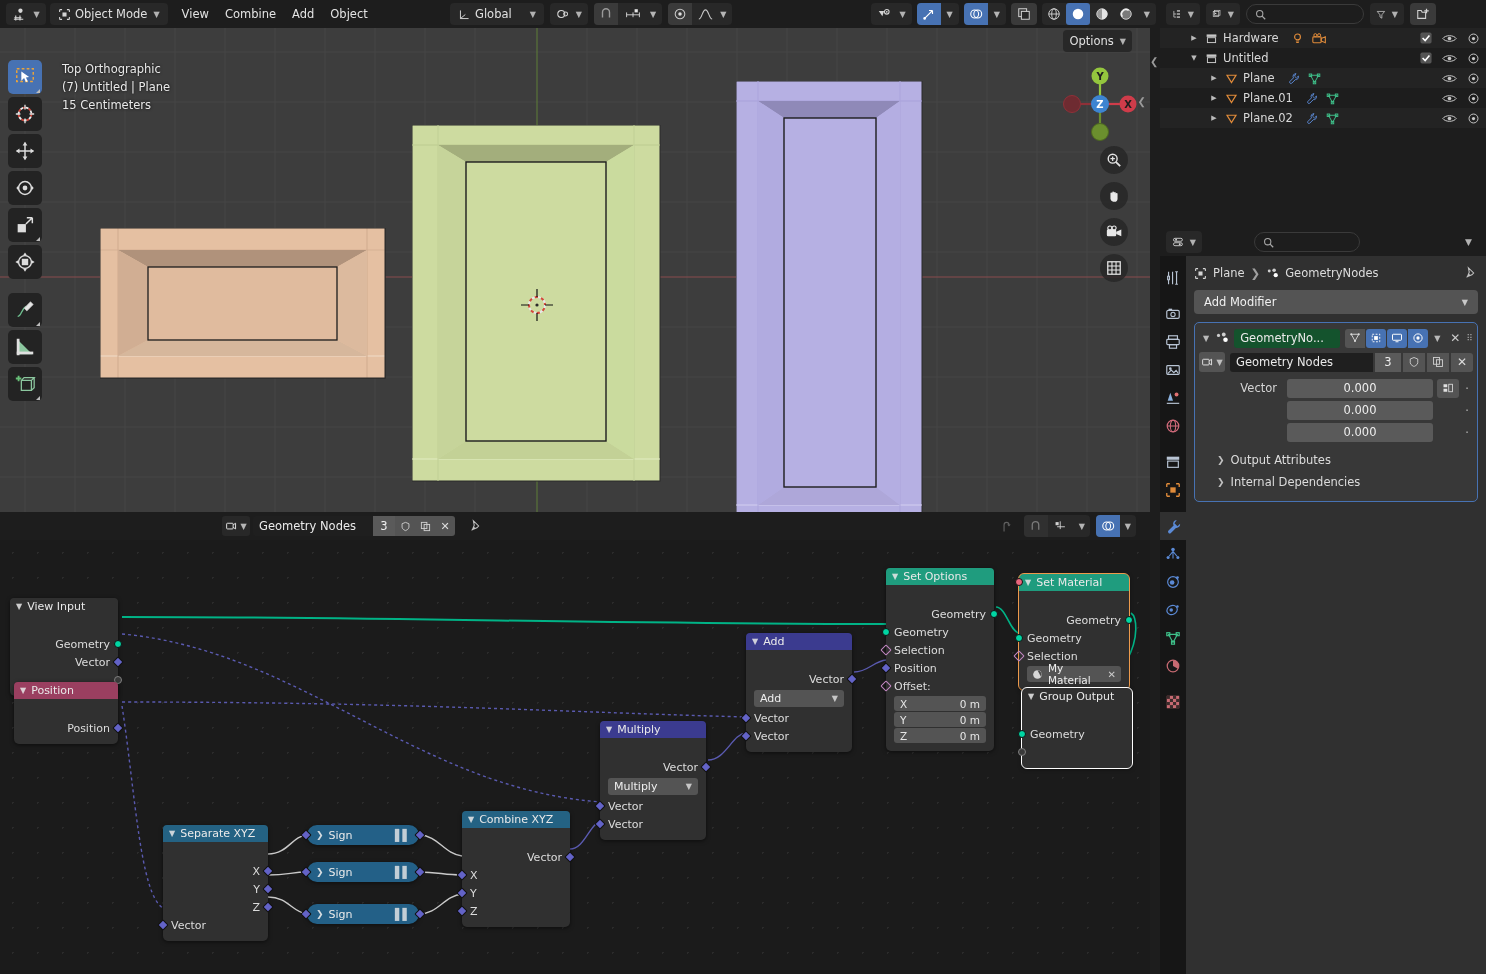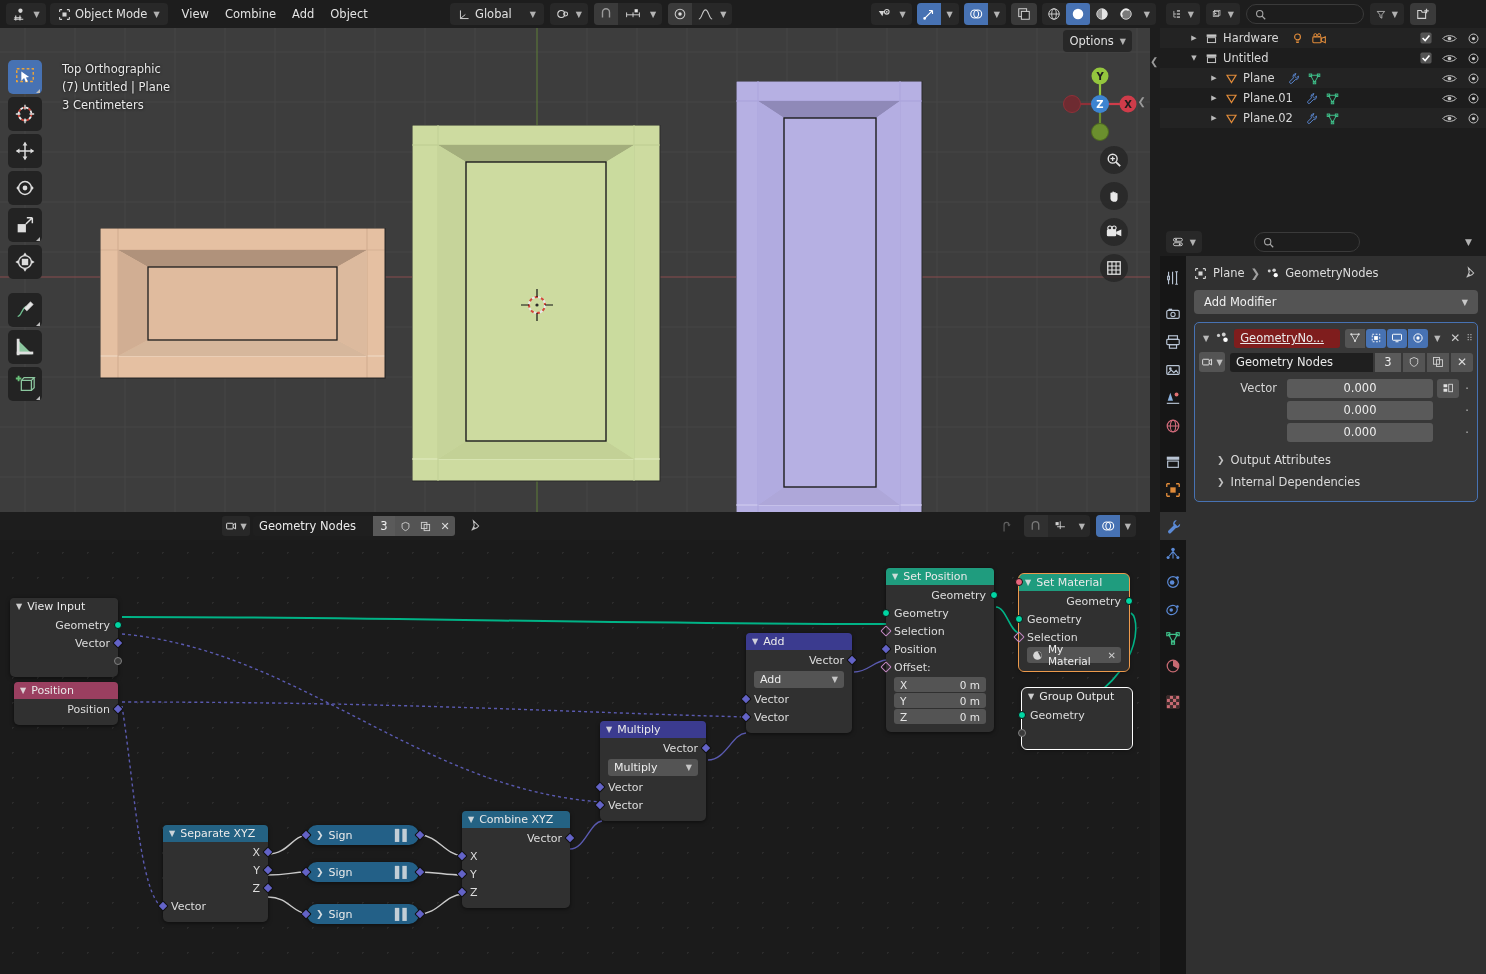--- a/index.html
+++ b/index.html
@@ -69,21 +69,21 @@
   #nodeHdr{height:28px;display:flex;align-items:center;gap:6px;padding:0 6px;position:relative;}
   #nodeCanvas{position:absolute;left:0;top:28px;right:0;bottom:0;background:#1b1b1b;overflow:hidden;}
   .dotgrid{position:absolute;inset:0;
      background-image:radial-gradient(#2b2b2b 1px, transparent 1px);
      background-size:25px 25px;}
   .node{position:absolute;border-radius:5px;background:#303030;
      box-shadow:0 1px 4px rgba(0,0,0,.55);}
   .nhead{height:17px;border-radius:4px 4px 0 0;display:flex;align-items:center;
      gap:5px;padding:0 6px;font-size:11px;color:#e9e9e9;}
   .nhead .nchev{font-size:8px;opacity:.85;}
-  .nbody{padding:1px 0 7px;}
+  .nbody{padding:20px 0 7px;}
   .nrow{height:18px;display:flex;align-items:center;padding:0 8px;font-size:11px;color:#dcdcdc;position:relative;}
   .nrow.out{justify-content:flex-end;}
   .sock{position:absolute;width:8px;height:8px;border-radius:50%;border:1px solid #111;top:5px;}
   .sock.left{left:-4px;} .sock.right{right:-4px;}
   .sock.geo{background:#00d6a3;}
   .sock.vec{background:#6363c7;transform:rotate(45deg);border-radius:1px;}
   .sock.vecd{background:transparent;border:1.5px solid #c186c1;border-radius:1px;transform:rotate(45deg);}
   .sock.mat{background:#e8667d;}
   .sock.grey{background:#3a3a3a;border:1px solid #808080;}
   .nsel{background:#545454;border-radius:3px;height:17px;margin:2px 8px;display:flex;
@@ -351,21 +351,21 @@
   <svg class="abs" style="left:521px;top:261px;" width="32" height="32">
     <circle cx="16" cy="16" r="8" fill="none" stroke="#e8e8e8" stroke-width="2" stroke-dasharray="3.2 3.2"></circle>
     <circle cx="16" cy="16" r="8" fill="none" stroke="#d6473c" stroke-width="2" stroke-dasharray="3.2 3.2" stroke-dashoffset="3.2"></circle>
     <circle cx="16" cy="16" r="1.6" fill="#2a2a2a"></circle>
     <path d="M16 0 L16 8 M16 24 L16 32 M0 16 L8 16 M24 16 L32 16" stroke="#111" stroke-width="1.2"></path>
   </svg>
 
   <div id="vpOverlayText">
     <div>Top Orthographic</div>
     <div>(7) Untitled | Plane</div>
-    <div>3 Centimeters</div>
+    <div>15 Centimeters</div>
   </div>
 
   <div id="vptools">
     <div class="tbtn sel">
       <svg width="22" height="22" viewBox="0 0 24 24">
         <rect x="3" y="3" width="18" height="14" fill="none" stroke="#e8a33d" stroke-width="1.6" stroke-dasharray="3 2.4"></rect>
         <path d="M8 6 L8 16 L11 13 L13 17.5 L15 16.6 L13 12.5 L16.5 12 Z" fill="#fff"></path>
       </svg>
       <div class="corner"></div>
     </div>
@@ -909,21 +909,21 @@
     </div>
 
     <div class="modcard">
       <div class="modrow">
         <span class="chev" style="margin:0 4px;">▼</span>
         <svg width="14" height="14" viewBox="0 0 16 16">
           <circle cx="4" cy="5" r="1.8" fill="#cfcfcf"></circle>
           <circle cx="10" cy="4" r="2.2" fill="#cfcfcf"></circle>
           <circle cx="12" cy="10" r="2.6" fill="#ffffff"></circle>
         </svg>
-        <div class="field" style="flex:1;margin:0 3px;background:#7f1d1d;text-decoration:underline;">
+        <div class="field" style="flex:1;margin:0 3px;background:#14532d;">
           <span>GeometryNo...</span>
         </div>
         <div style="display:flex;gap:1px;">
           <div class="icoBox" style="background:#545454;width:20px;height:19px;border-radius:3px 0 0 3px;">
             <svg width="12" height="12" viewBox="0 0 16 16">
               <path d="M3 3 L13 3 L8 12 Z" fill="none" stroke="#dcdcdc" stroke-width="1.2"></path>
               <circle cx="3" cy="3" r="1.4" fill="#dcdcdc"></circle>
                 <circle cx="13" cy="3" r="1.4" fill="#dcdcdc"></circle>
                 <circle cx="8" cy="12" r="1.4" fill="#dcdcdc"></circle>
             </svg>
@@ -1252,21 +1252,21 @@
             </div>
             <div class="nrow">
               <span class="sock left vec"></span>
               <span>Vector</span>
             </div>
           </div>
         </div>
         <div class="node" style="left: 886px; top: 28px; width: 108px;">
           <div class="nhead" style="background:#1f9c7e">
             <span class="nchev">▼</span>
-            <span>Set Position</span>
+            <span>Set Options</span>
           </div>
           <div class="nbody">
             <div class="nrow out">
               <span class="sock right geo"></span>
               <span>Geometry</span>
             </div>
             <div class="nrow">
               <span class="sock left geo"></span>
               <span>Geometry</span>
             </div>

